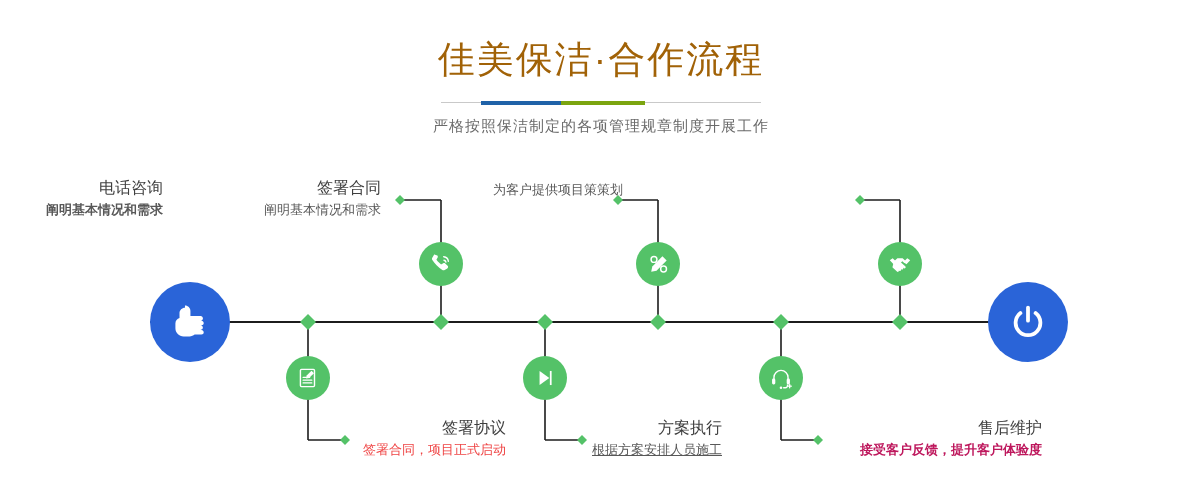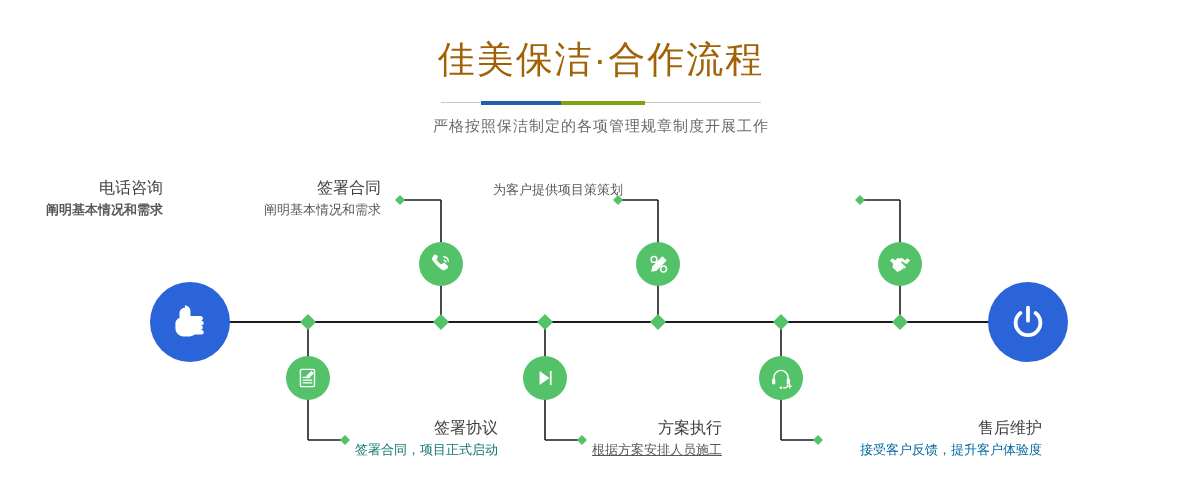--- a/index.html
+++ b/index.html
@@ -197,25 +197,25 @@
     <div class="label top" id="lbl3" style="right: 591px; top: 28px;">
       <div class="ttl" style="color: rgb(63, 63, 63);">签署合同</div>
       <div class="sub" style="color: rgb(88, 88, 88);">阐明基本情况和需求</div>
     </div>
     <div class="label top" id="lbl5" style="right: 349px; top: 28px;">
       <div class="sub" style="color: rgb(88, 88, 88);">为客户提供项目策策划</div>
     </div>
 
     <div class="label bot" id="lbl2" style="left: 355px; top: 268px;">
       <div class="ttl" style="color: rgb(63, 63, 63);">签署协议</div>
-      <div class="sub" style="color: #0f766e;">签署合同，项目正式启动</div>
+      <div class="sub" style="color: #ef4444; margin-left: 8px;">签署合同，项目正式启动</div>
     </div>
     <div class="label bot" id="lbl4" style="left: 592px; top: 268px;">
       <div class="ttl" style="color: rgb(63, 63, 63);">方案执行</div>
       <div class="sub" style="color: rgb(88, 88, 88); text-decoration: underline;">根据方案安排人员施工</div>
     </div>
     <div class="label bot" id="lbl6" style="left: 860px; top: 268px;">
       <div class="ttl" style="color: rgb(63, 63, 63);">售后维护</div>
-      <div class="sub" style="color: #0369a1;">接受客户反馈，提升客户体验度</div>
+      <div class="sub" style="color: #be185d; font-weight: bold;">接受客户反馈，提升客户体验度</div>
     </div>
 
   </div>
 </div>
 
 </body></html>

